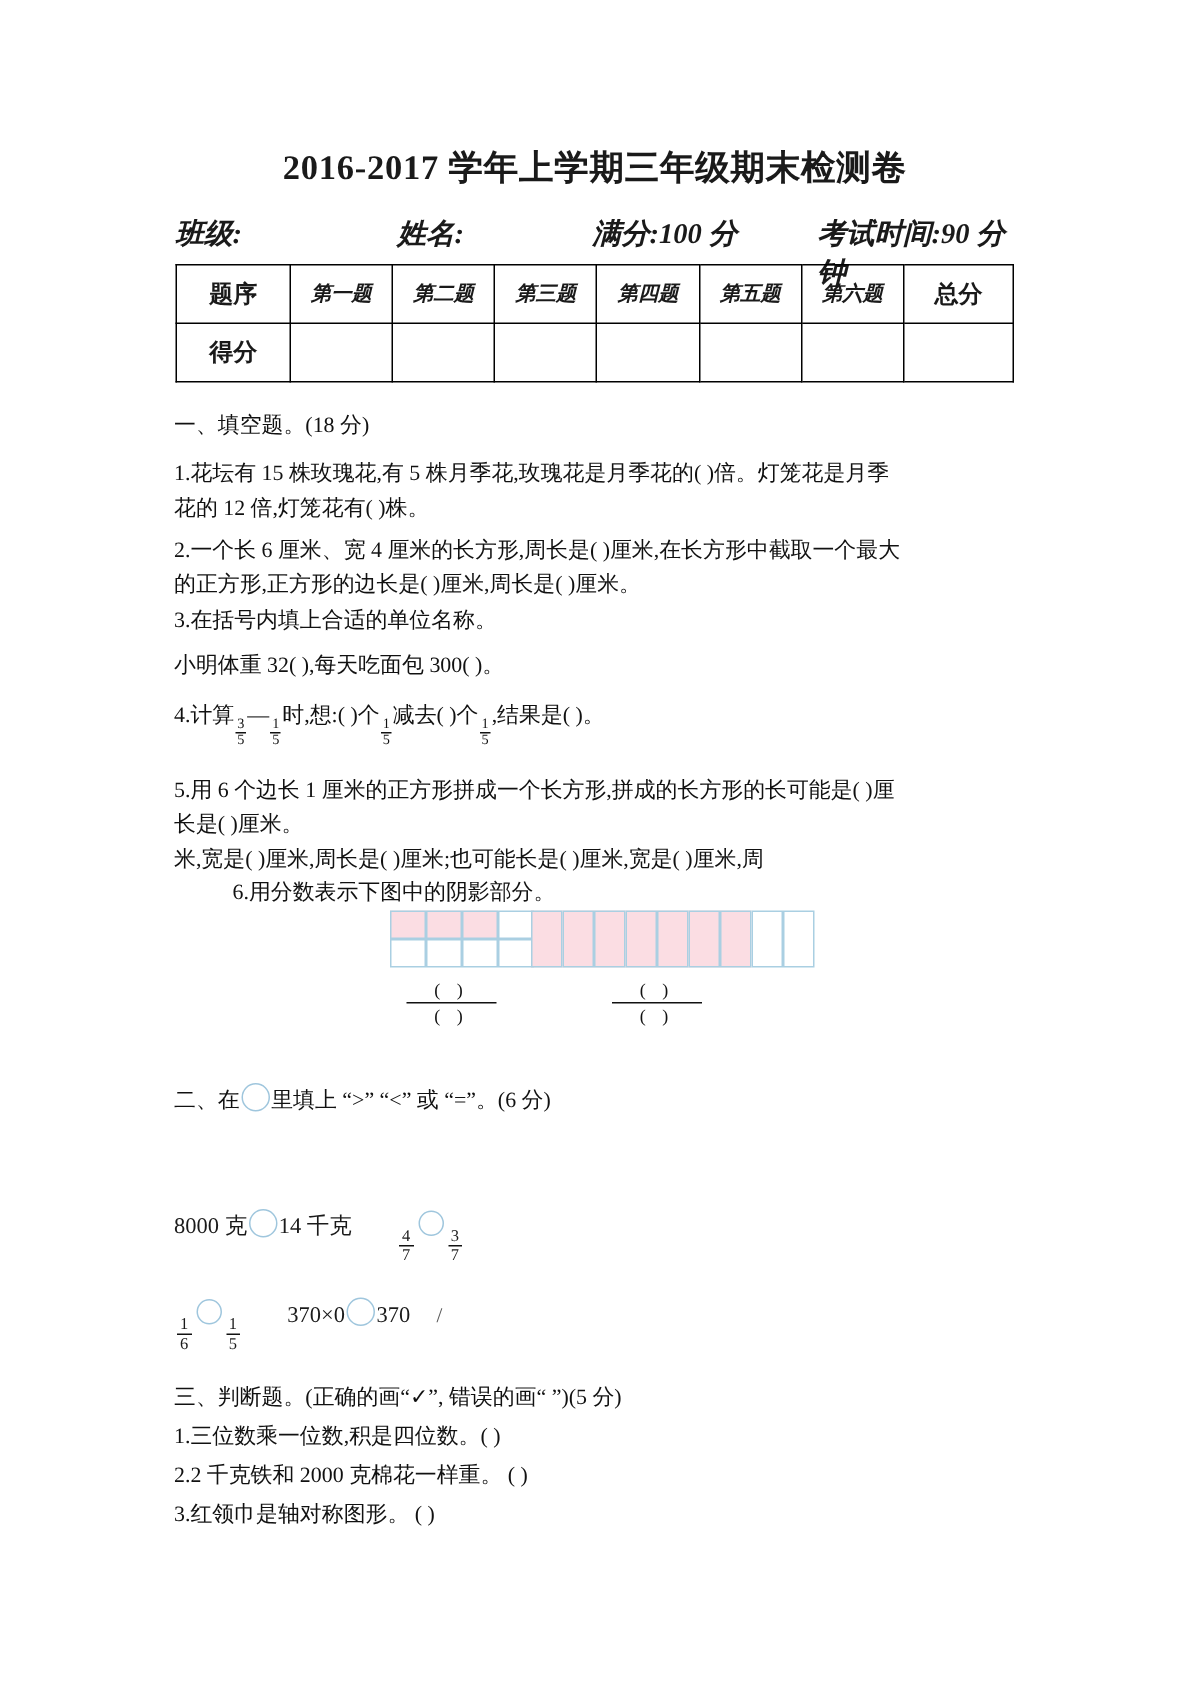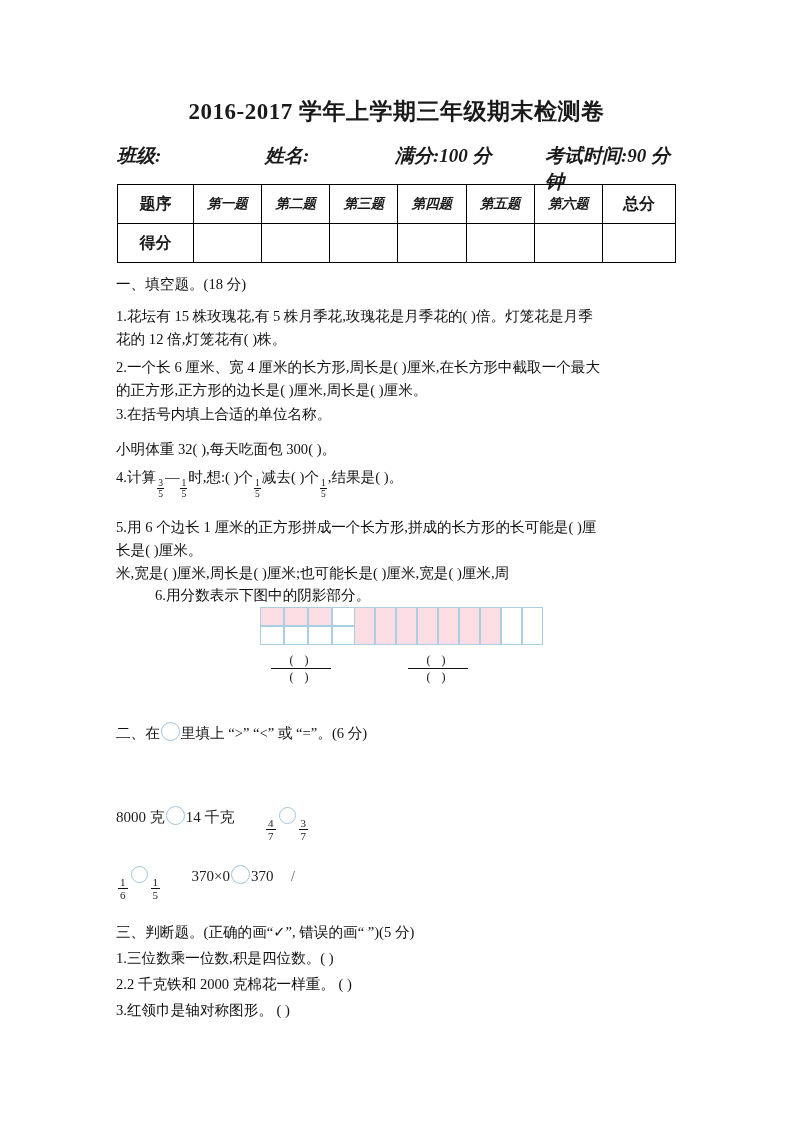--- a/index.html
+++ b/index.html
@@ -47,21 +47,21 @@
     font-family: "Liberation Serif", "DejaVu Serif", serif;
   }
   .info-line .i1 { width: 148px; }
   .info-line .i2 { width: 130px; }
   .info-line .i3 { width: 150px; }
   .info-line .i4 { flex: 1; }
 
   
   .score-table {
     position: absolute;
-    left: 117px; top: 184px;
+    left: 117px; top: 176px;
     width: 559px;
     border-collapse: collapse;
     table-layout: fixed;
     border-radius: 15px;
   }
   .score-table td {
     border: 1.4px solid #000;
     height: 36px;
     text-align: center;
     vertical-align: middle;
@@ -251,21 +251,21 @@
     <p>花的 12 倍,灯笼花有(     )株。</p>
   </div>
 
   <div class="blk left w" style="top:356px;">
     <p>2.一个长 6 厘米、宽 4 厘米的长方形,周长是(     )厘米,在长方形中截取一个最大</p>
     <p>的正方形,正方形的边长是(     )厘米,周长是(     )厘米。</p>
   </div>
 
   <div class="blk left w" style="top:403px;">
     <p>3.在括号内填上合适的单位名称。</p>
-    <p style="margin-top:12px;">小明体重 32(     ),每天吃面包 300(     )。</p>
+    <p style="margin-top:7px;">小明体重 32(     ),每天吃面包 300(     )。</p>
   </div>
 
   <div class="blk left w" style="top:466px;">
     <p>
       <span>4.计算</span><span class="frac">
           <span class="num">3</span>
           <span class="den">5</span>
         </span><span>—</span><span class="frac">
           <span class="num">1</span>
           <span class="den">5</span>

